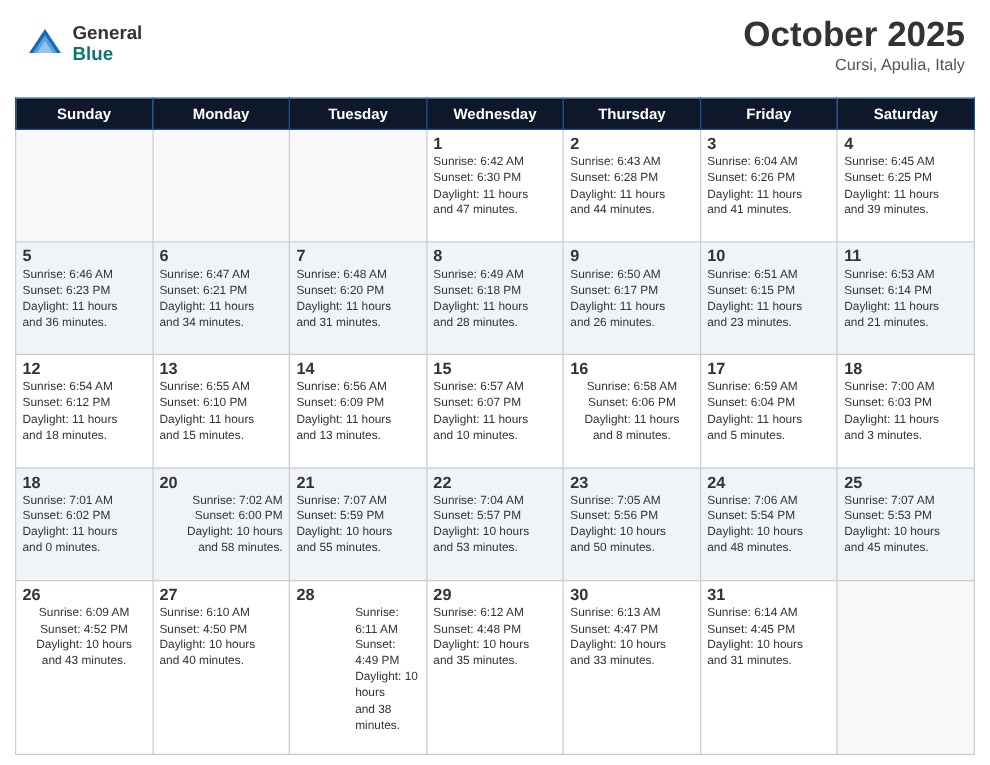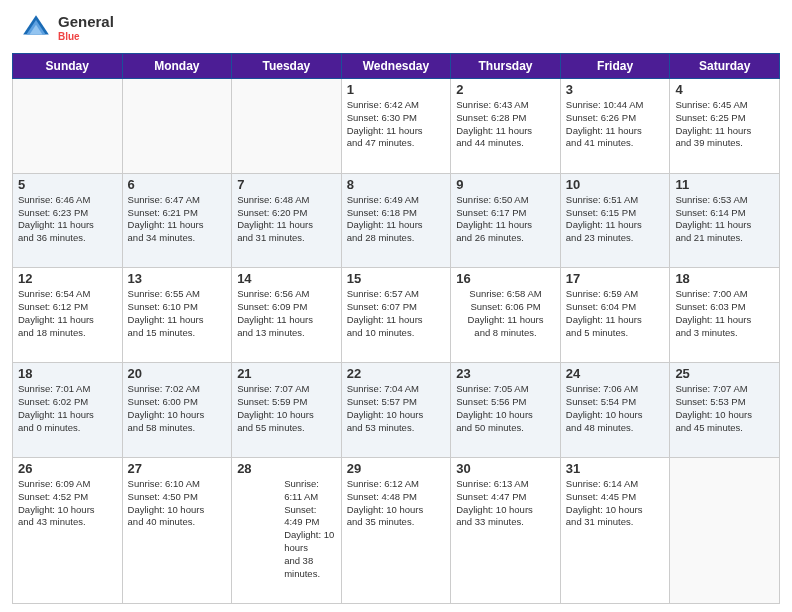--- a/index.html
+++ b/index.html
@@ -14,41 +14,41 @@
       width: 792px;
       height: 612px;
       background: #fff;
       display: flex;
       flex-direction: column;
     }
     .header {
       display: flex;
       justify-content: space-between;
       align-items: center;
-      padding: 12px 20px 9px 20px;
+      padding: 12px 20px 19px 20px;
     }
     .logo {
       display: flex;
       align-items: center;
       gap: 6px;
     }
     .logo-text {
       display: flex;
       flex-direction: column;
       line-height: 1.1;
     }
     .logo-general {
       font-size: 15px;
       font-weight: bold;
       color: #333;
     }
     .logo-blue {
-      font-size: 10px;
-      font-weight: bold;
-      color: #ef4444;
+      font-size: 15px;
+      font-weight: bold;
+      color: #0f766e;
     }
     .logo-icon {
       width: 32px;
       height: 32px;
     }
     .title-area {
       text-align: right;
     }
     .month-title {
       font-size: 28px;
@@ -62,21 +62,21 @@
     .calendar {
       flex: 1;
       padding: 0 12px 8px 12px;
     }
     table {
       width: 100%;
       border-collapse: collapse;
       height: 100%;
     }
     .day-header {
-      background: #4c1d95;
+      background: #0f172a;
       color: #fff;
       font-size: 12px;
       font-weight: bold;
       text-align: center;
       padding: 5px 2px;
       border: 1px solid #1a4f99;
     }
     .week-row {
       height: 82px;
     }
@@ -116,20 +116,24 @@
       <svg class="logo-icon" viewBox="0 0 40 40">
         <polygon points="20,4 36,28 4,28" fill="#1a6bb5"></polygon>
         <polygon points="20,10 32,28 8,28" fill="#5da0e0"></polygon>
         <polygon points="20,16 28,28 12,28" fill="#93c4f0"></polygon>
       </svg>
       <div class="logo-text">
         <span class="logo-general">General</span>
         <span class="logo-blue">Blue</span>
       </div>
     </div>
+    <div class="title-area">
+      <div class="month-title">October 2025</div>
+      <div class="location">Cursi, Apulia, Italy</div>
+    </div>
   </div>
 
   <div class="calendar">
     <table>
       <thead>
         <tr>
         <th class="day-header">Sunday</th>
             <th class="day-header">Monday</th>
             <th class="day-header">Tuesday</th>
             <th class="day-header">Wednesday</th>
@@ -152,21 +156,21 @@
             </td>
             <td class="day-cell">
               <div class="day-num">2</div>
               <div class="day-info" style="white-space: pre-line;">Sunrise: 6:43 AM
 Sunset: 6:28 PM
 Daylight: 11 hours
 and 44 minutes.</div>
             </td>
             <td class="day-cell">
               <div class="day-num">3</div>
-              <div class="day-info" style="white-space: pre-line;">Sunrise: 10:44 AM
+              <div class="day-info" style="white-space: pre-line;">Sunrise: 6:04 AM
 Sunset: 6:26 PM
 Daylight: 11 hours
 and 41 minutes.</div>
             </td>
             <td class="day-cell">
               <div class="day-num">4</div>
               <div class="day-info" style="white-space: pre-line;">Sunrise: 6:45 AM
 Sunset: 6:25 PM
 Daylight: 11 hours
 and 39 minutes.</div>
@@ -277,21 +281,21 @@
           <tr class="week-row alt-row">
             <td class="day-cell">
               <div class="day-num">18</div>
               <div class="day-info" style="white-space: pre-line;">Sunrise: 7:01 AM
 Sunset: 6:02 PM
 Daylight: 11 hours
 and 0 minutes.</div>
             </td>
             <td class="day-cell">
               <div class="day-num">20</div>
-              <div class="day-info" style="white-space: pre-line;">Sunrise: 7:02 AM
+              <div class="day-info" style="white-space: pre-line; text-align: right;">Sunrise: 7:02 AM
 Sunset: 6:00 PM
 Daylight: 10 hours
 and 58 minutes.</div>
             </td>
             <td class="day-cell">
               <div class="day-num">21</div>
               <div class="day-info" style="white-space: pre-line;">Sunrise: 7:07 AM
 Sunset: 5:59 PM
 Daylight: 10 hours
 and 55 minutes.</div>
@@ -321,21 +325,21 @@
               <div class="day-num">25</div>
               <div class="day-info" style="white-space: pre-line;">Sunrise: 7:07 AM
 Sunset: 5:53 PM
 Daylight: 10 hours
 and 45 minutes.</div>
             </td>
           </tr>
           <tr class="week-row">
             <td class="day-cell">
               <div class="day-num">26</div>
-              <div class="day-info" style="white-space: pre-line;">Sunrise: 6:09 AM
+              <div class="day-info" style="white-space: pre-line; text-align: center;">Sunrise: 6:09 AM
 Sunset: 4:52 PM
 Daylight: 10 hours
 and 43 minutes.</div>
             </td>
             <td class="day-cell">
               <div class="day-num">27</div>
               <div class="day-info" style="white-space: pre-line;">Sunrise: 6:10 AM
 Sunset: 4:50 PM
 Daylight: 10 hours
 and 40 minutes.</div>

